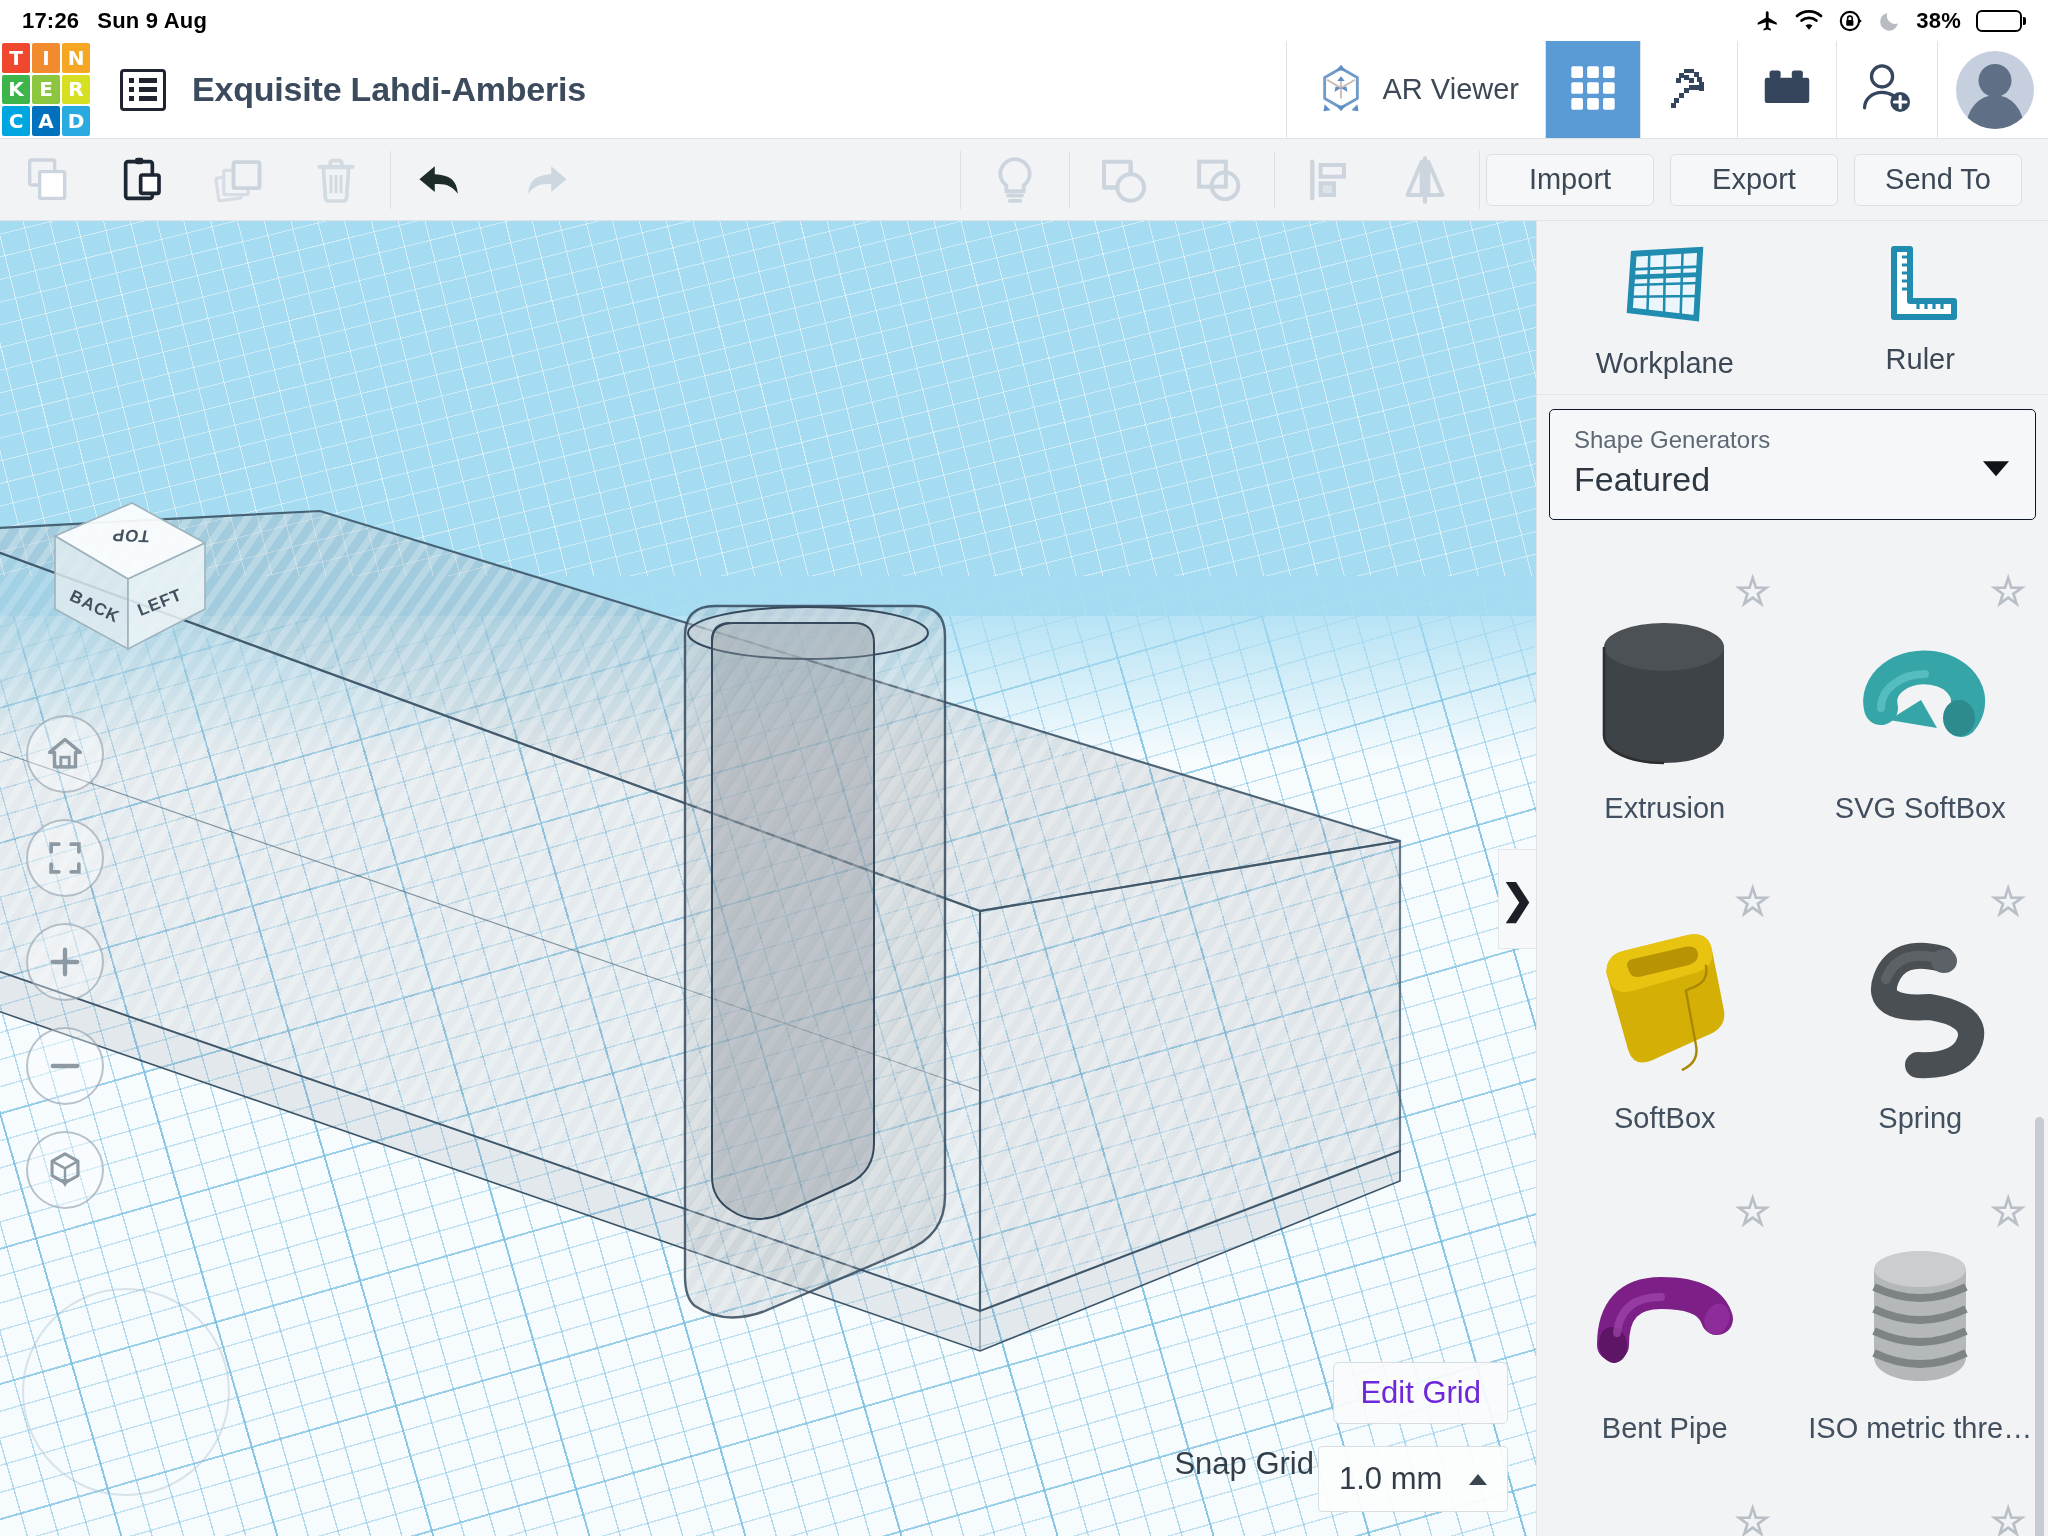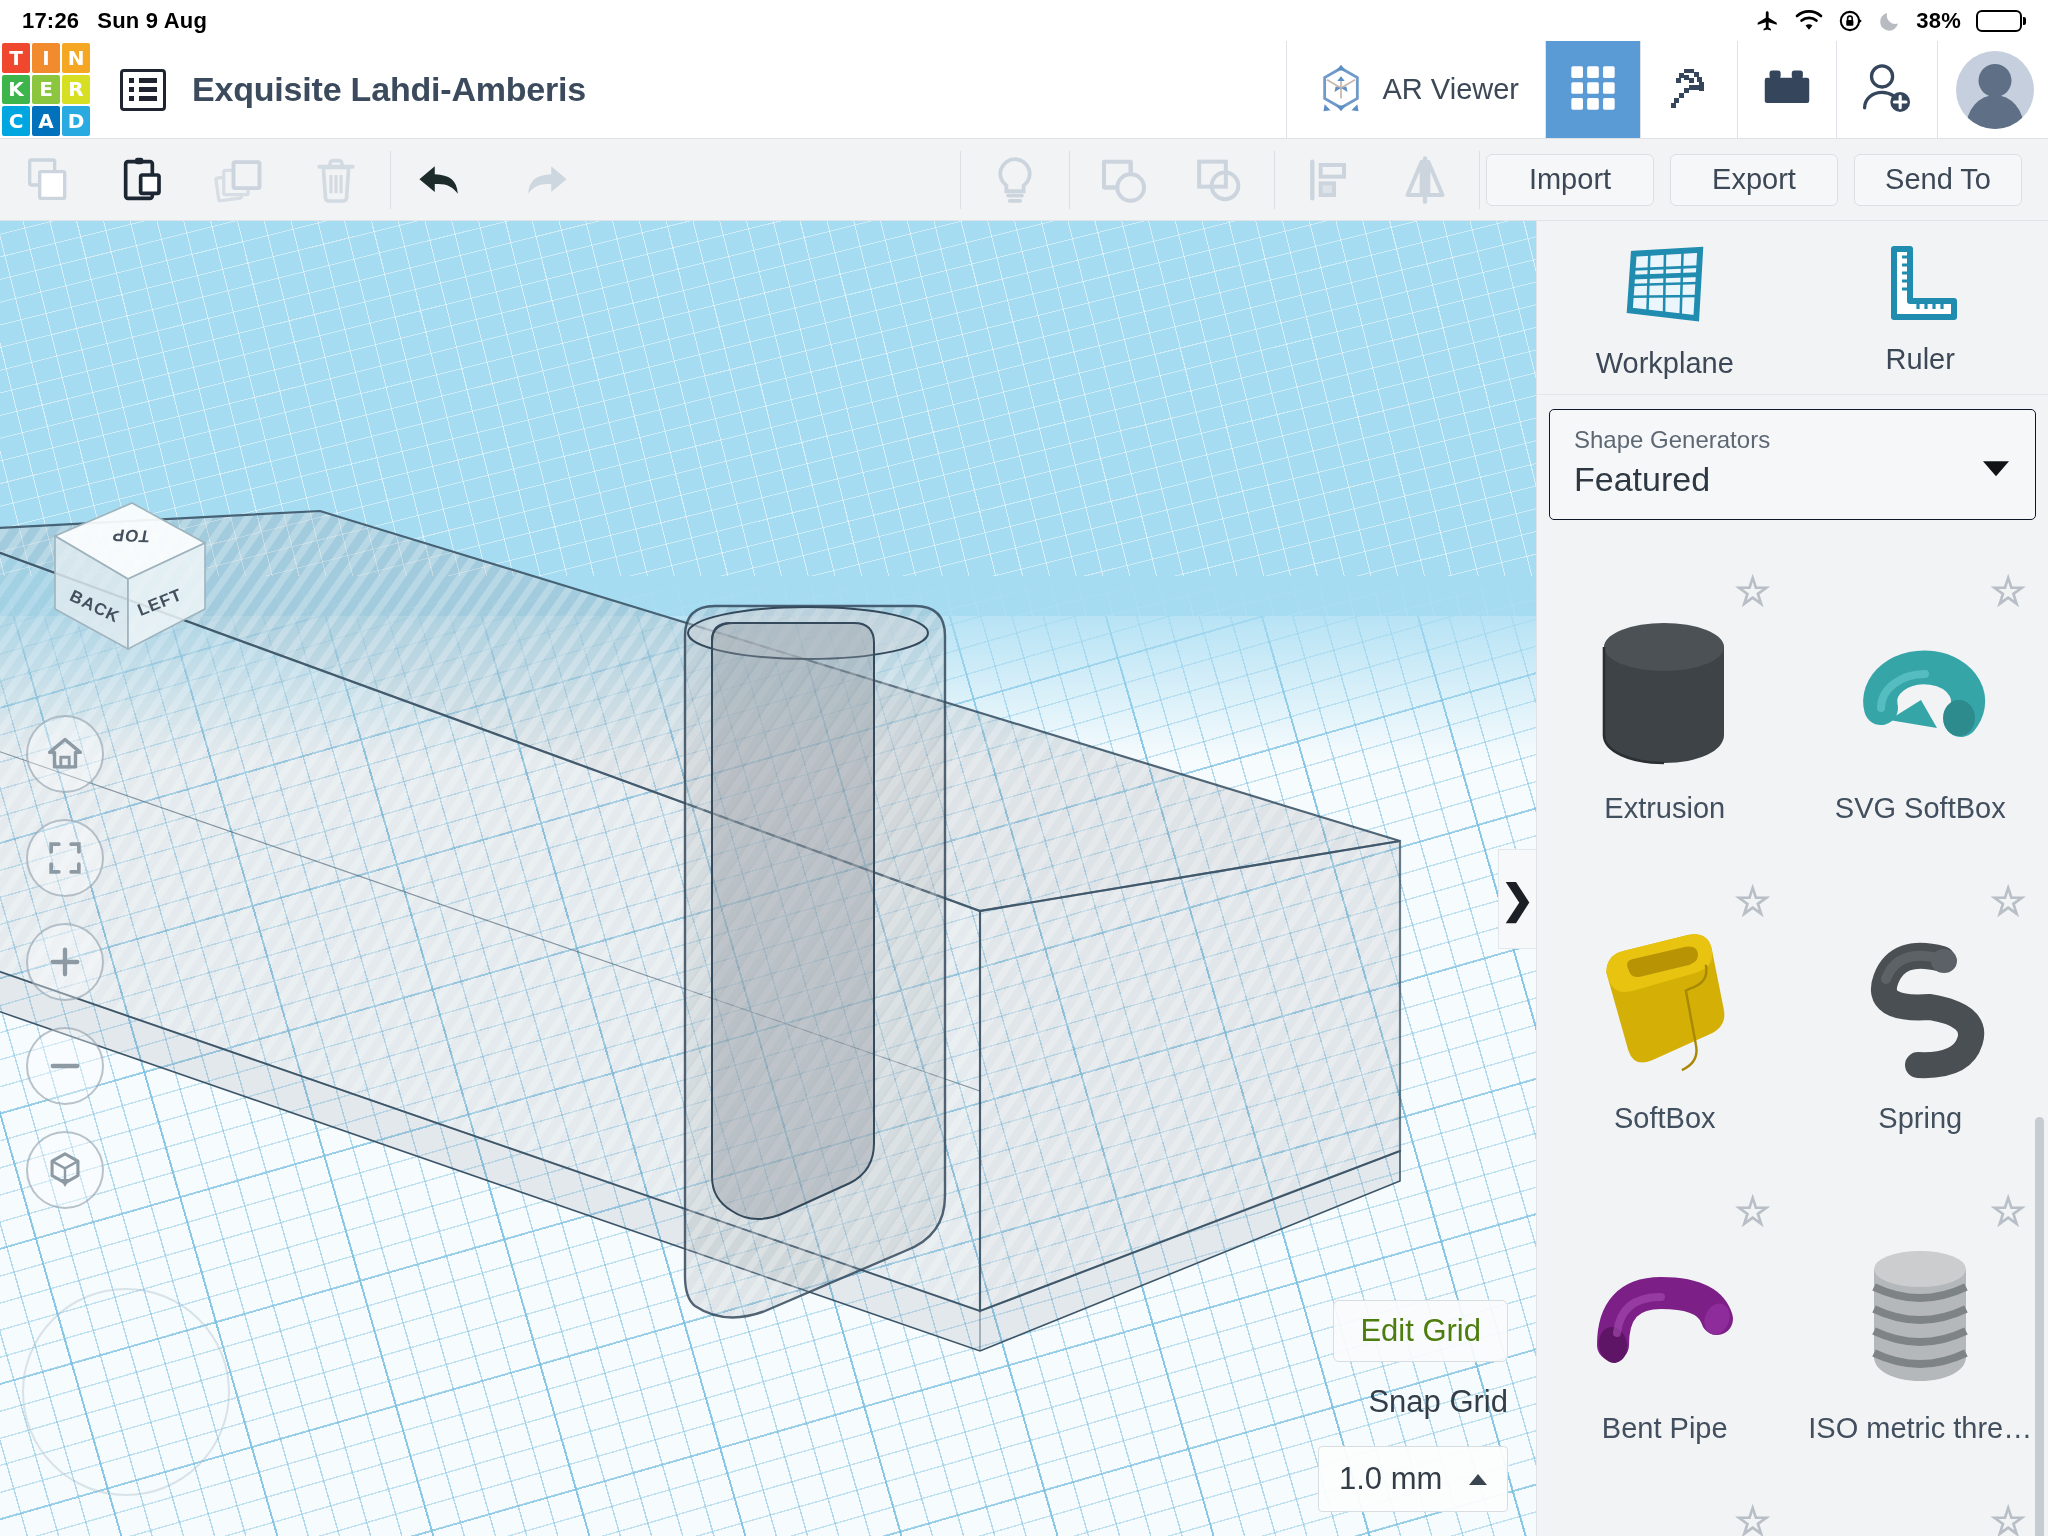--- a/index.html
+++ b/index.html
@@ -168,23 +168,23 @@
   }
 
   
   .grid-ctrls {
     position: absolute; right: 28px; bottom: 24px;
     display: flex; flex-direction: column; align-items: flex-end; gap: 22px;
   }
   .editgrid-btn {
     height: 62px; padding: 0 26px; border: 1px solid #d8dde2;
     border-radius: 6px; background: rgba(250,251,252,.92);
-    font-size: 31px; color: #4d7c0f; display: flex; align-items: center;
-  }
-  .snap-row { display: flex; align-items: flex-end; gap: 26px; flex-direction: column; }
+    font-size: 31px; color: #6d28d9; display: flex; align-items: center;
+  }
+  .snap-row { display: flex; align-items: flex-start; gap: 4px; }
   .snap-label { font-size: 31px; color: #333d48; }
   .snap-select {
     height: 66px; min-width: 190px; padding: 0 20px;
     border: 1px solid #d8dde2; border-radius: 4px; background: rgba(252,253,253,.95);
     display: flex; align-items: center; justify-content: space-between; gap: 18px;
     font-size: 31px; color: #333d48;
   }
   .caret-up {
     width: 0; height: 0; border-left: 9px solid transparent;
     border-right: 9px solid transparent; border-bottom: 11px solid #3b4550;

